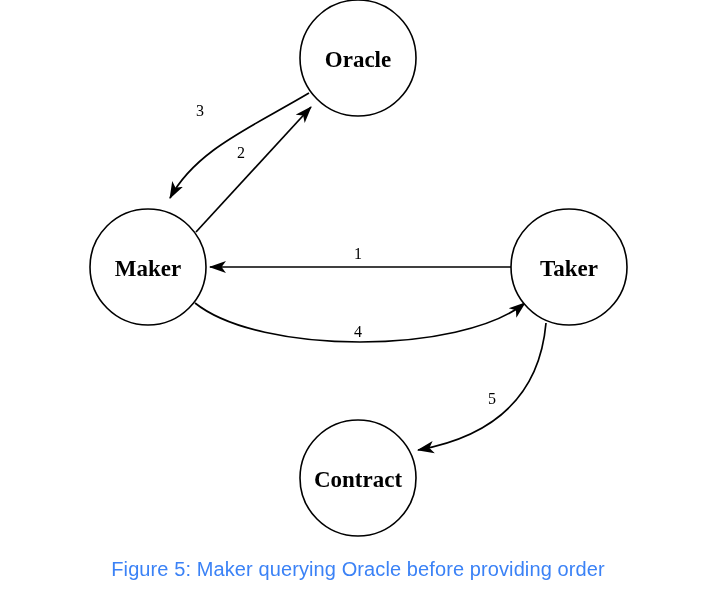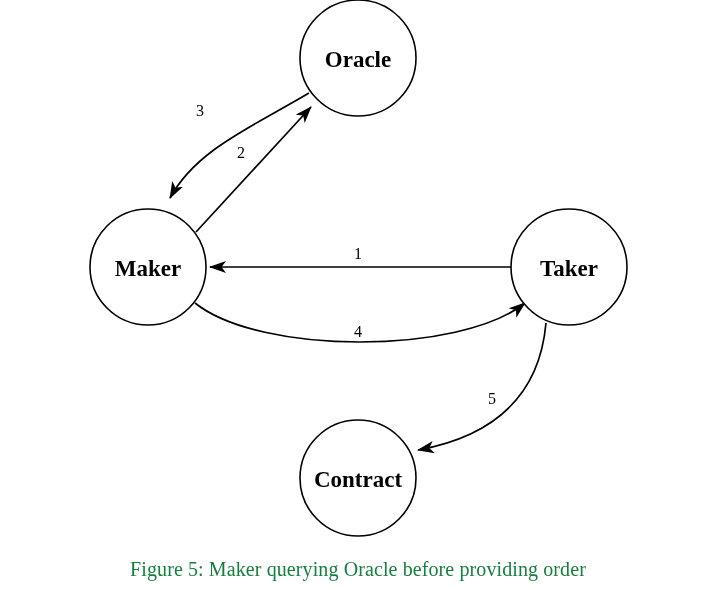--- a/index.html
+++ b/index.html
@@ -48,23 +48,23 @@
     fill: #000000;
     text-anchor: middle;
     dominant-baseline: central;
   }
   .caption {
     position: absolute;
     left: 0;
     top: 558px;
     width: 716px;
     text-align: center;
-    font-family: Liberation Serif, serif;
+    font-family: Liberation Sans, sans-serif;
     font-size: 20px;
-    color: #15803d;
+    color: #3b82f6;
     letter-spacing: 0.1px;
   }
 </style>
 </head>
 <body>
 
 <div id="page">
 
   <svg id="figure-svg" viewBox="0 0 716 540">
     <defs>

